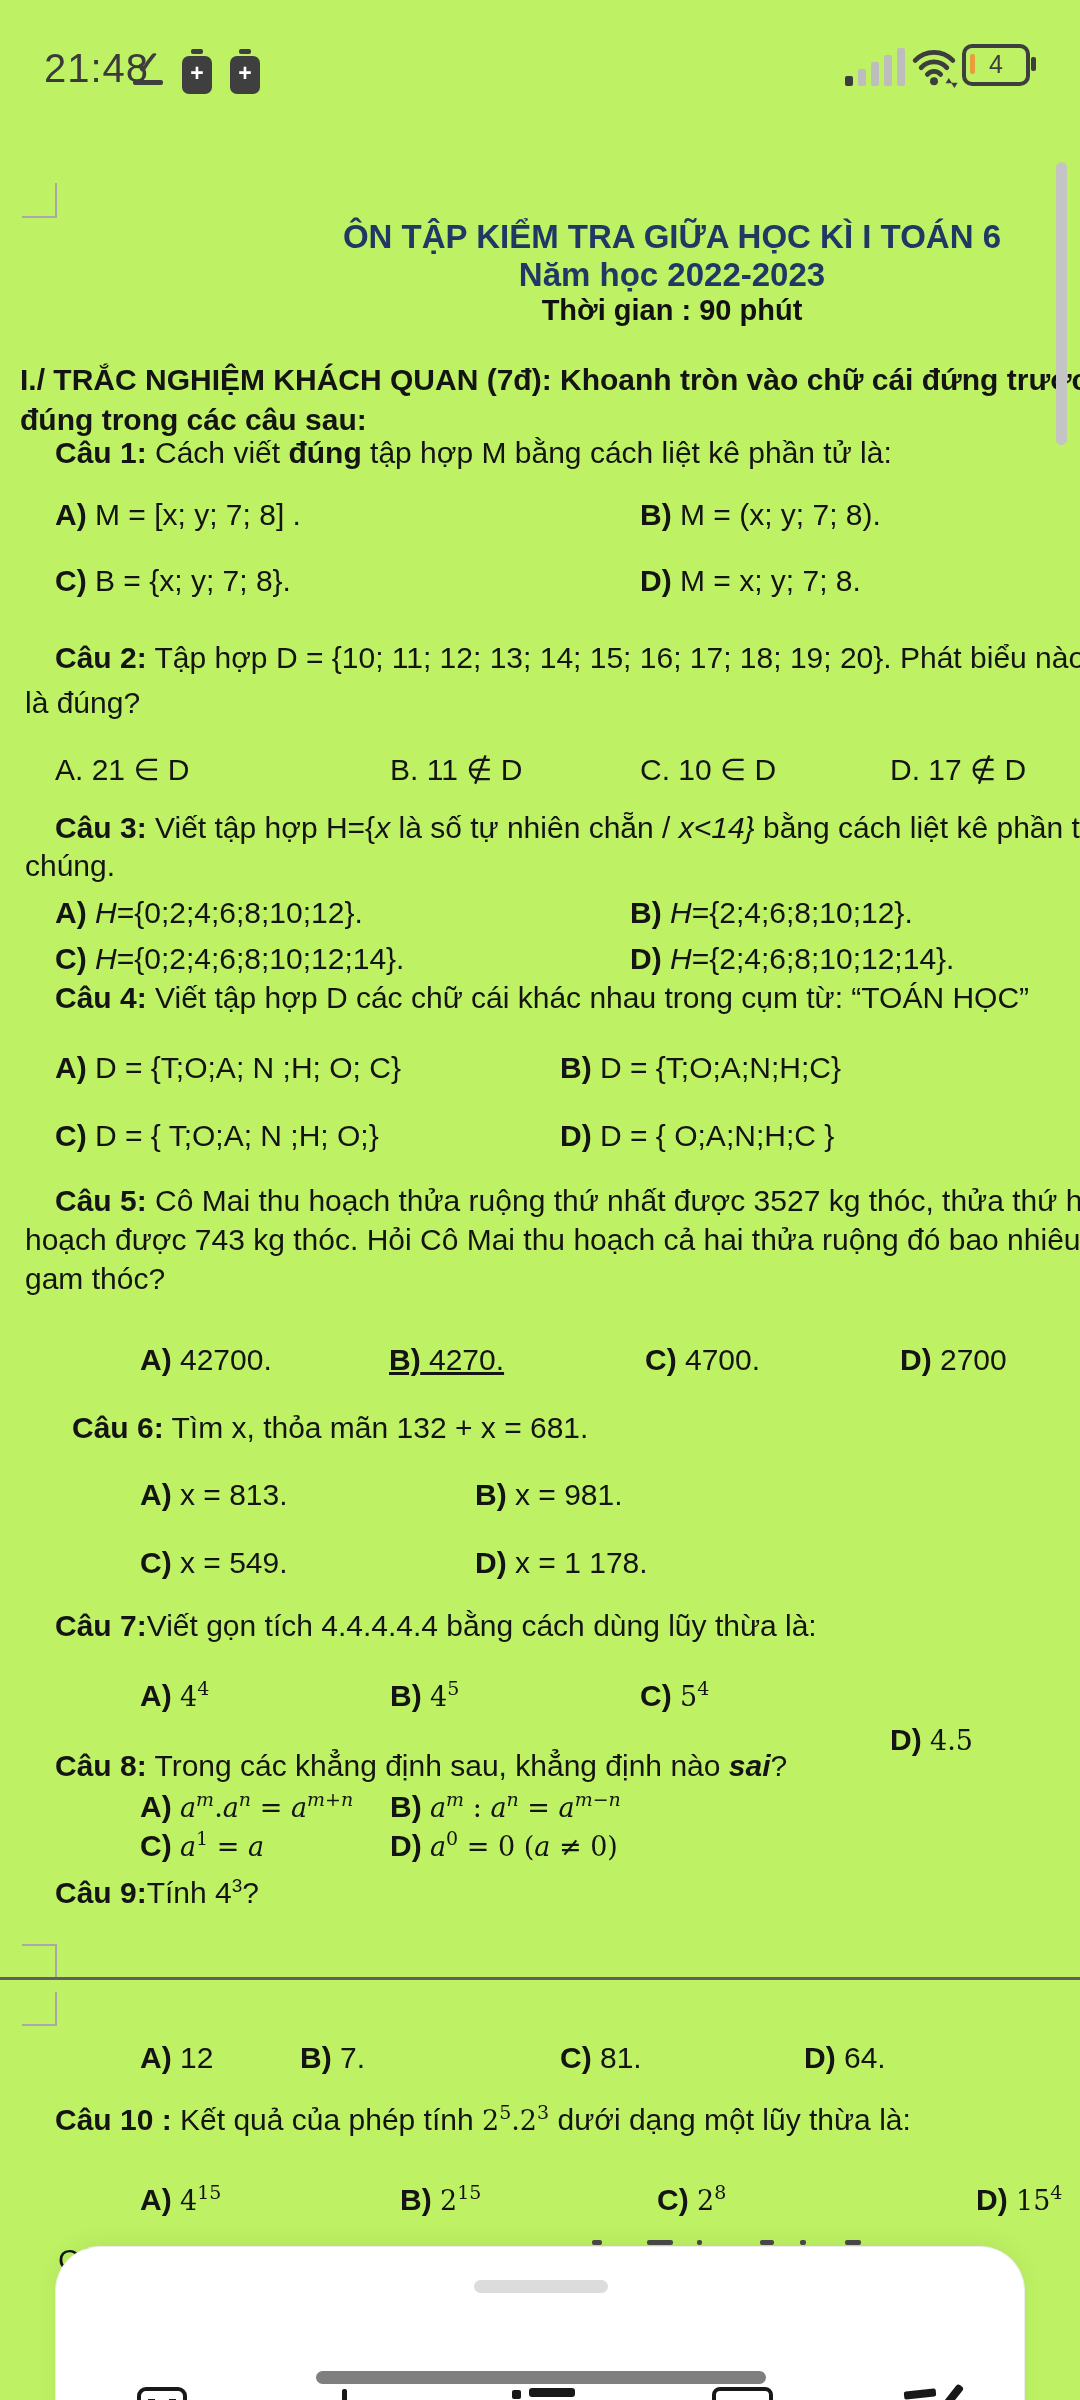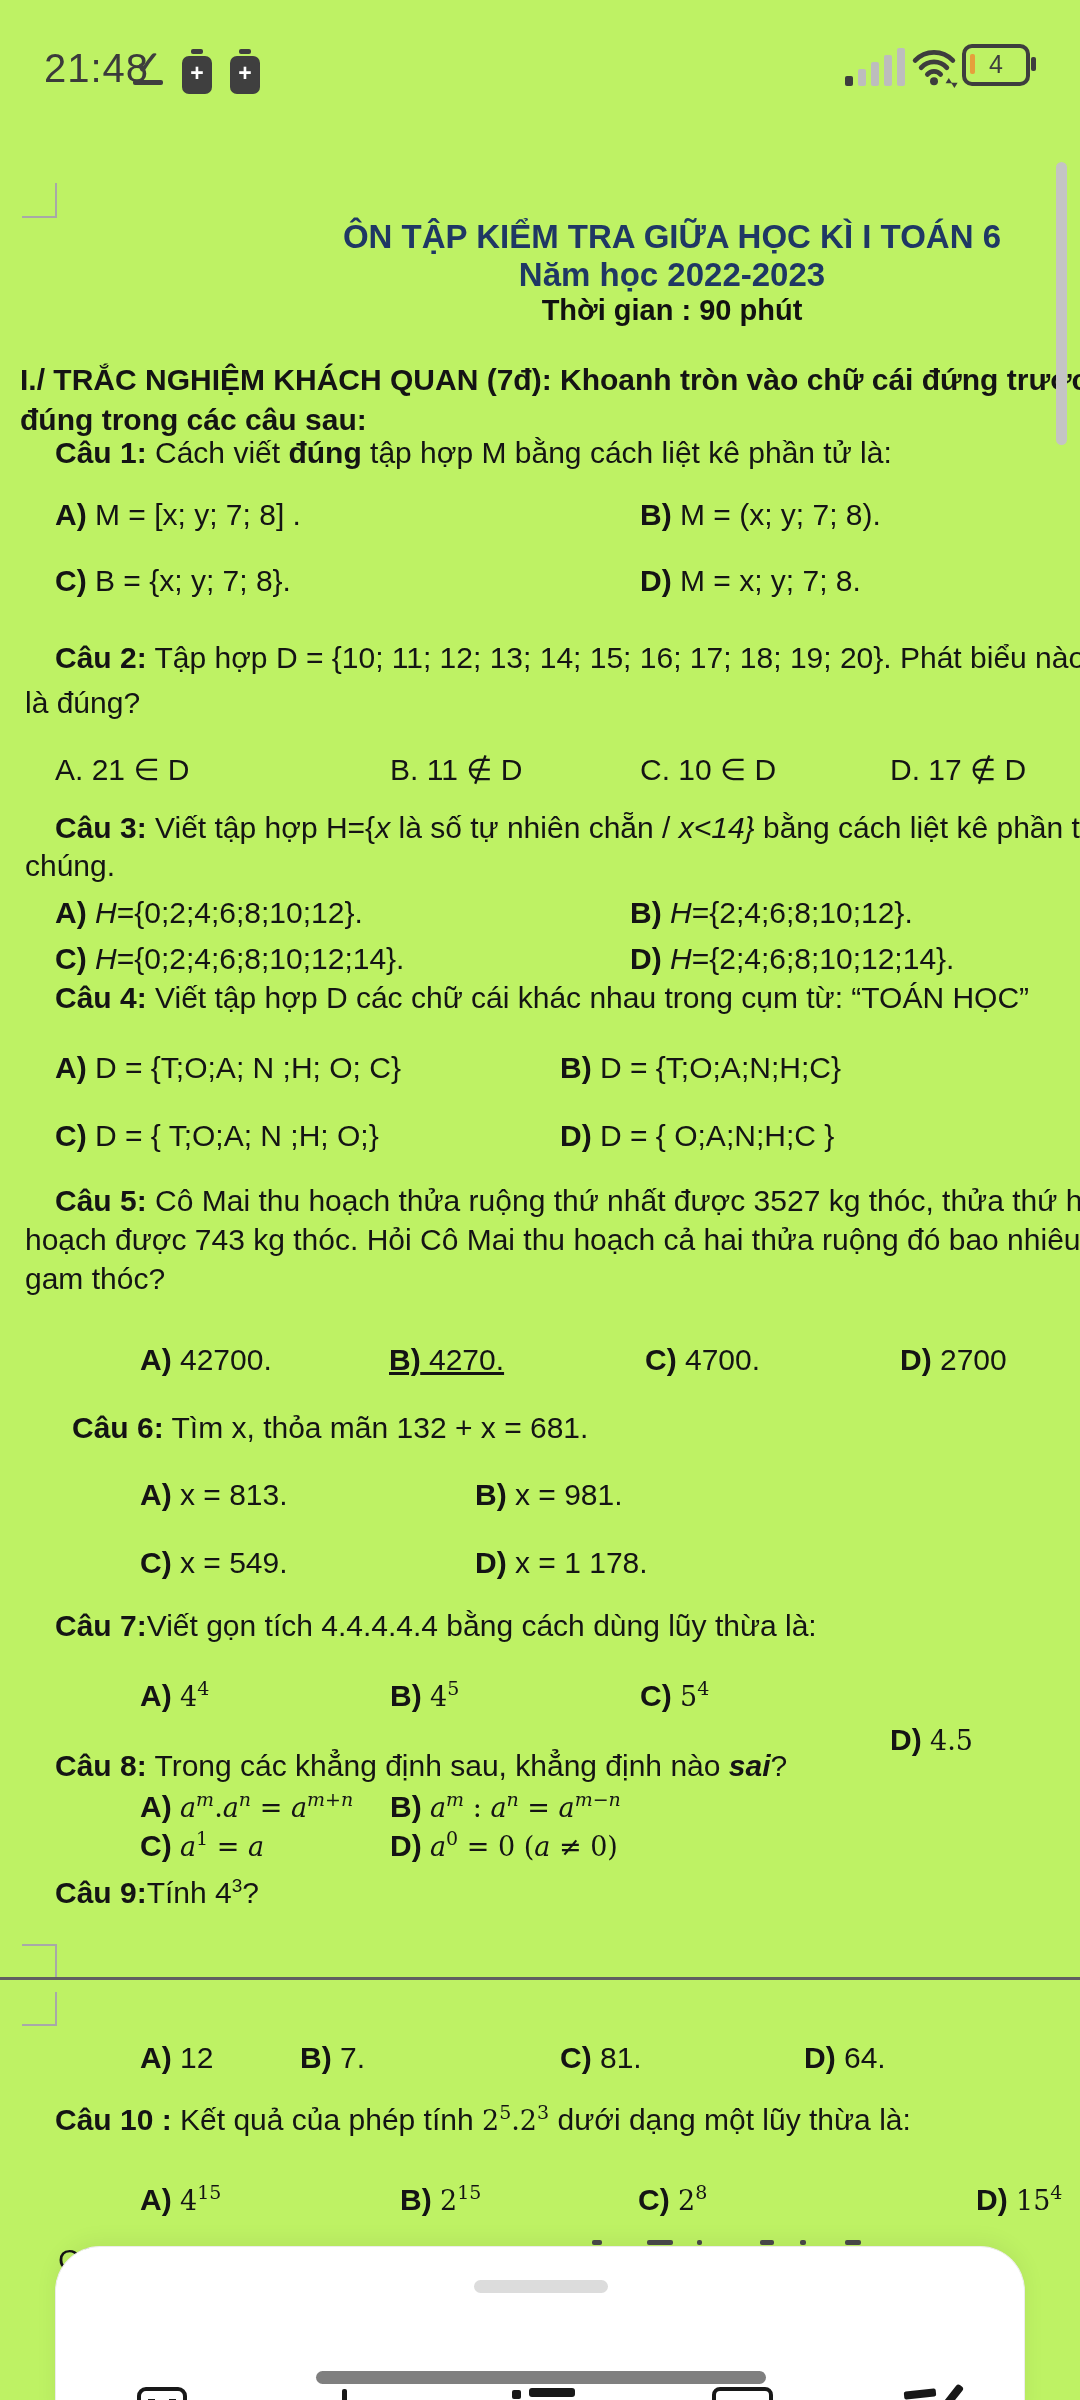--- a/index.html
+++ b/index.html
@@ -153,21 +153,21 @@
         <div class="line" style="left: 140px; top: 1828px;"><span class="b">C) </span><span class="i m">a</span><span class="m sup">1</span><span class="m"> = </span><span class="i m">a</span></div>
         <div class="line" style="left: 390px; top: 1828px;"><span class="b">D) </span><span class="i m">a</span><span class="m sup">0</span><span class="m"> = 0  (</span><span class="i m">a</span><span class="m"> ≠ 0)</span></div>
         <div class="line" style="left: 55px; top: 1875px;"><span class="b">Câu 9:</span><span>Tính 4</span><span class="sup">3</span><span>?</span></div>
         <div class="line" style="left: 140px; top: 2040px;"><span class="b">A)</span><span> 12</span></div>
         <div class="line" style="left: 300px; top: 2040px;"><span class="b">B)</span><span> 7.</span></div>
         <div class="line" style="left: 560px; top: 2040px;"><span class="b">C)</span><span> 81.</span></div>
         <div class="line" style="left: 804px; top: 2040px;"><span class="b">D)</span><span> 64.</span></div>
         <div class="line" style="left: 55px; top: 2102px;"><span class="b">Câu 10 :</span><span> Kết quả của phép tính </span><span class="m">2</span><span class="m sup">5</span><span class="m">.</span><span class="m">2</span><span class="m sup">3</span><span>  dưới dạng một lũy thừa là:</span></div>
         <div class="line" style="left: 140px; top: 2182px;"><span class="b">A) </span><span class="m">4</span><span class="m sup">15</span></div>
         <div class="line" style="left: 400px; top: 2182px;"><span class="b">B) </span><span class="m">2</span><span class="m sup">15</span></div>
-        <div class="line" style="left: 638px; top: 2182px;"><span class="b">C) </span><span class="m">2</span><span class="m sup">8</span></div>
+        <div class="line" style="left: 657px; top: 2182px;"><span class="b">C) </span><span class="m">2</span><span class="m sup">8</span></div>
         <div class="line" style="left: 976px; top: 2182px;"><span class="b">D) </span><span class="m">15</span><span class="m sup">4</span></div>
         <div class="line" style="left: 58px; top: 2242px;"><span>Câ</span></div>
       </div>
 
     <div class="mark" style="left:22px;top:1944px;width:35px;height:2px;"></div>
     <div class="mark" style="left:55px;top:1944px;width:2px;height:34px;"></div>
     <div id="page-divider"></div>
     <div class="mark" style="left:55px;top:1992px;width:2px;height:34px;"></div>
     <div class="mark" style="left:22px;top:2024px;width:35px;height:2px;"></div>
   </div>

